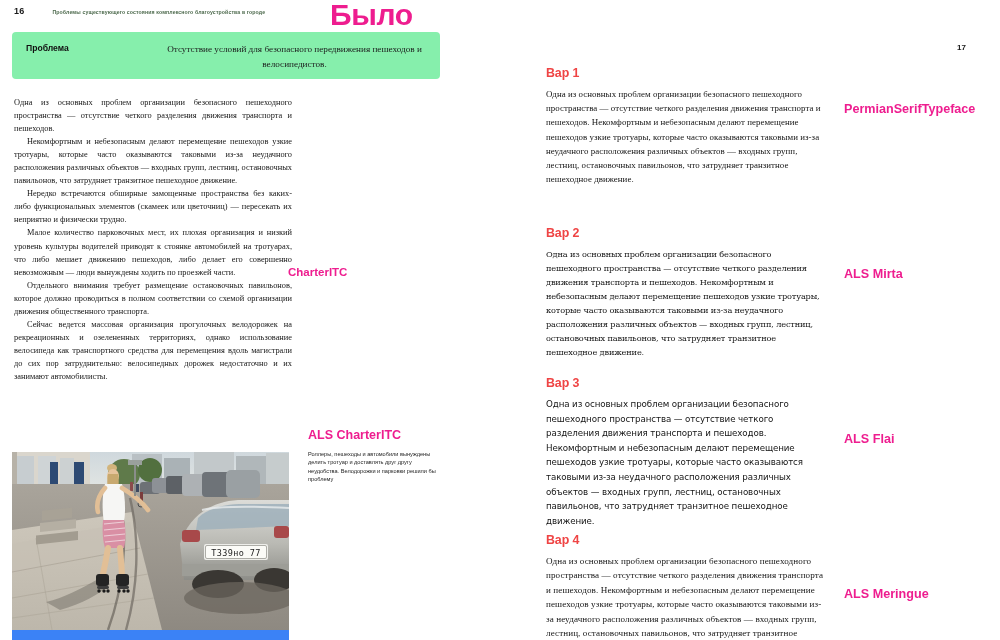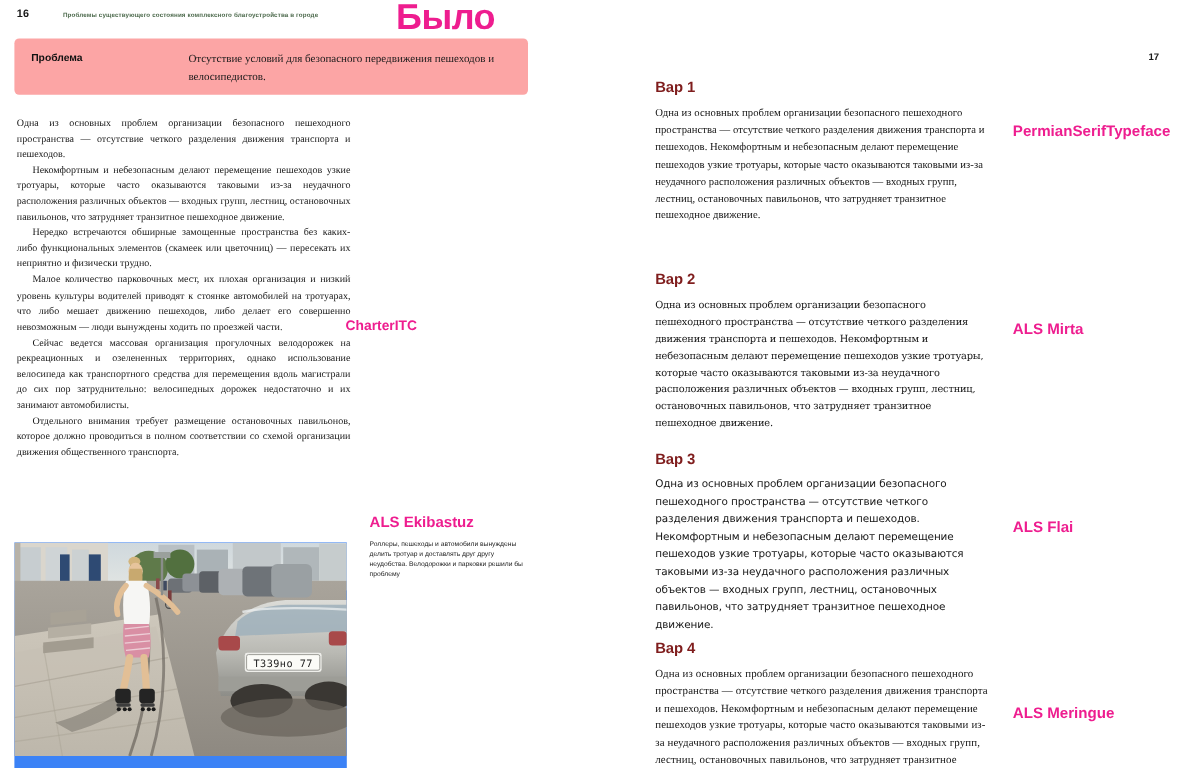--- a/index.html
+++ b/index.html
@@ -60,22 +60,23 @@
     color: #ee1d8f;
     letter-spacing: -0.4px;
     line-height: 1.05;
     text-align: center;
   }
 
   .problem-card {
     position: absolute;
     left: 12px; top: 32px;
     width: 428px; height: 47px;
-    background: #fca5a5;
+    background: #86efac;
     border-radius: 4px;
+    text-align: center;
   }
   .problem-label {
     position: absolute;
     left: 14px; top: 11px;
     font-family: "Liberation Sans", sans-serif;
     font-size: 8.6px;
     font-weight: 700;
     color: #111111;
   }
   .problem-text {
@@ -149,21 +150,21 @@
 
   .variant {
     position: absolute;
     left: 38px;
     width: 280px;
   }
   .variant-head {
     font-family: "Liberation Sans", sans-serif;
     font-size: 12.4px;
     font-weight: 700;
-    color: #7f1d1d;
+    color: #ef4444;
     margin-bottom: 7px;
     letter-spacing: -0.1px;
   }
   .variant-body {
     color: #141414;
     text-align: left;
   }
 
   
   .v1 .variant-body {
@@ -226,27 +227,27 @@
     <div class="problem-card">
       <div class="problem-label">Проблема</div>
       <div class="problem-text">Отсутствие условий для безопасного передвижения пешеходов и велосипедистов.</div>
     </div>
 
     <div class="body-col">
       <p>Одна из основных проблем организации безопасного пешеходного пространства — отсутствие четкого разделения движения транспорта и пешеходов.</p>
       <p>Некомфортным и небезопасным делают перемещение пешеходов узкие тротуары, которые часто оказываются таковыми из-за неудачного расположения различных объектов — входных групп, лестниц, остановочных павильонов, что затрудняет транзитное пешеходное движение.</p>
       <p>Нередко встречаются обширные замощенные пространства без каких-либо функциональных элементов (скамеек или цветочниц) — пересекать их неприятно и физически трудно.</p>
       <p>Малое количество парковочных мест, их плохая организация и низкий уровень культуры водителей приводят к стоянке автомобилей на тротуарах, что либо мешает движению пешеходов, либо делает его совершенно невозможным — люди вынуждены ходить по проезжей части.</p>
+      <p>Отдельного внимания требует размещение остановочных павильонов, которое должно проводиться в полном соответствии со схемой организации движения общественного транспорта.</p>
       <p>Сейчас ведется массовая организация прогулочных велодорожек на рекреационных и озелененных территориях, однако использование велосипеда как транспортного средства для перемещения вдоль магистрали до сих пор затруднительно: велосипедных дорожек недостаточно и их занимают автомобилисты.</p>
-      <p>Отдельного внимания требует размещение остановочных павильонов, которое должно проводиться в полном соответствии со схемой организации движения общественного транспорта.</p>
     </div>
 
     <div class="spec-label spec-charter">CharterITC</div>
 
-    <div class="spec-label spec-ekibastuz">ALS Ekibastuz</div>
+    <div class="spec-label spec-ekibastuz">ALS CharterITC</div>
 
     <div class="caption">Роллеры, пешеходы и автомобили вынуждены делить тротуар и доставлять друг другу неудобства. Велодорожки и парковки решили бы проблему</div>
 
     <div class="photo">
       <svg viewBox="0 0 277 178" xmlns="http://www.w3.org/2000/svg" aria-hidden="true">
         <defs>
           <linearGradient id="sky" x1="0" y1="0" x2="0" y2="1">
             <stop offset="0" stop-color="#cfd8dd"></stop>
             <stop offset="1" stop-color="#e3e6e3"></stop>
           </linearGradient>

